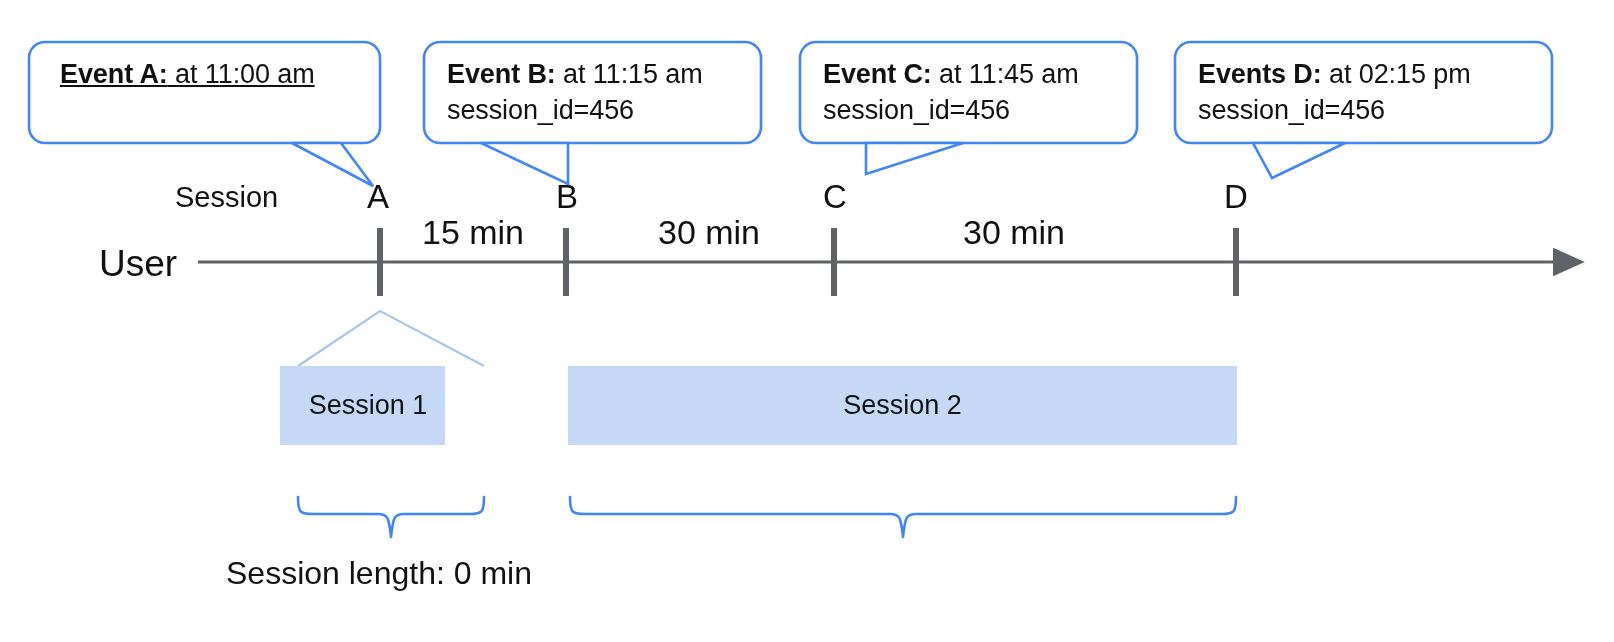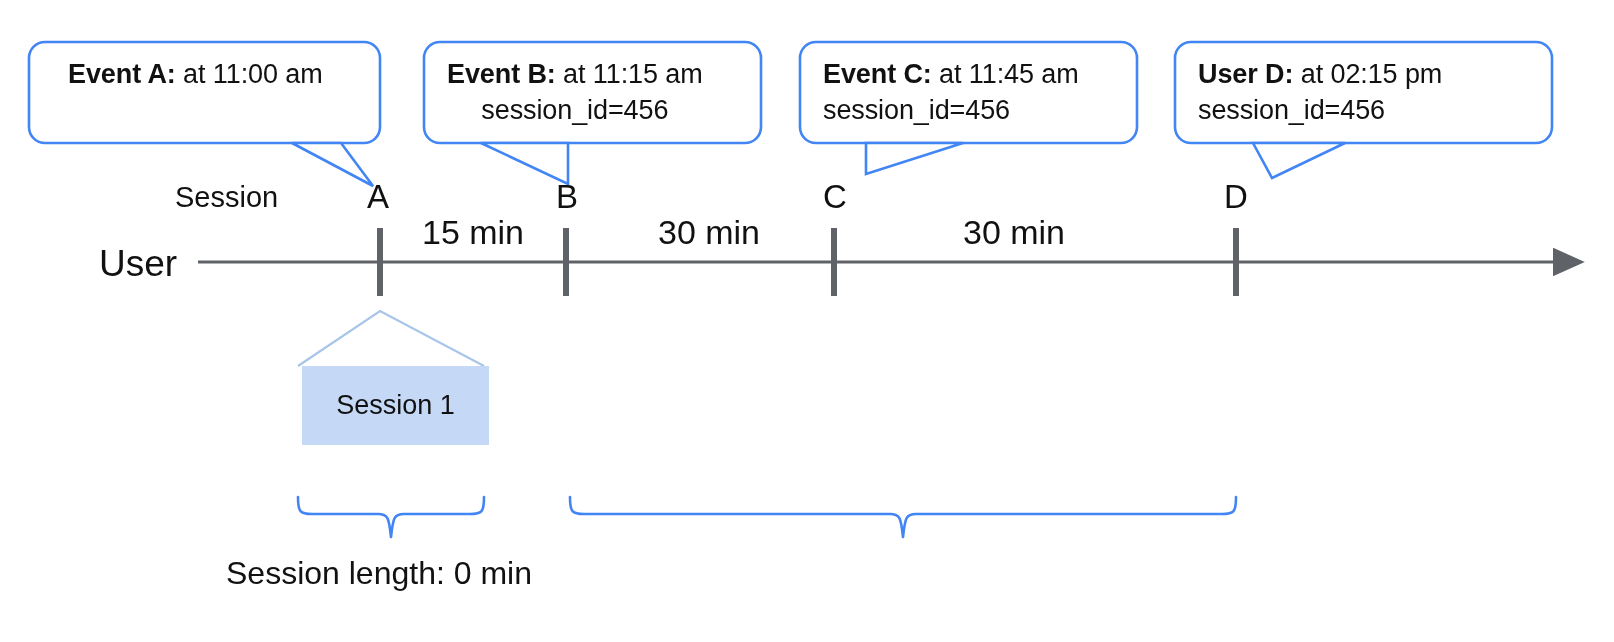--- a/index.html
+++ b/index.html
@@ -133,61 +133,64 @@
 
     <path d="M 570 497
              C 570 512, 572 514, 584 514
              L 890 514
              C 900 514, 901 518, 903 537
              C 905 518, 906 514, 916 514
              L 1222 514
              C 1234 514, 1236 512, 1236 497" fill="none" stroke="#4285f4" stroke-width="2.6" stroke-linecap="round" stroke-linejoin="round"></path>
   </svg>
 
-  <div class="callout-text" style="left:68px; top:56px;">
+  <div class="callout-text" style="left:60px; top:56px;text-decoration:underline;">
     <div>
       <span class="ev-label">Event A:</span><span> at 11:00 am</span>
     </div>
   </div>
 
-  <div class="callout-text" style="left:447px; top:56px;text-align:center;">
+  <div class="callout-text" style="left:447px; top:56px;">
     <div>
       <span class="ev-label">Event B:</span><span> at 11:15 am</span>
     </div>
     <div>session_id=456</div>
   </div>
 
   <div class="callout-text" style="left:823px; top:56px;">
     <div>
       <span class="ev-label">Event C:</span><span> at 11:45 am</span>
     </div>
     <div>session_id=456</div>
   </div>
 
   <div class="callout-text" style="left:1198px; top:56px;">
     <div>
-      <span class="ev-label">User D:</span><span> at 02:15 pm</span>
+      <span class="ev-label">Events D:</span><span> at 02:15 pm</span>
     </div>
     <div>session_id=456</div>
   </div>
 
   <div class="axis-row-label" style="left:175px; top:181px;">Session</div>
 
   <div class="axis-row-label big" style="left:99px; top:243px;">User</div>
 
   <div class="marker-letter" style="left:378px; top:178px;">A</div>
   <div class="marker-letter" style="left:567px; top:178px;">B</div>
   <div class="marker-letter" style="left:835px; top:178px;">C</div>
   <div class="marker-letter" style="left:1236px; top:178px;">D</div>
 
   <div class="gap-label" style="left:473px; top:213px;">15 min</div>
   <div class="gap-label" style="left:709px; top:213px;">30 min</div>
   <div class="gap-label" style="left:1014px; top:213px;">30 min</div>
 
-  <div class="session-bar" style="left:302px; top:366px; width:187px; height:79px;">
+  <div class="session-bar" style="left:280px; top:366px; width:154px; height:79px;padding-left:11px;">
     <span class="session-bar-label">Session 1</span>
   </div>
 
+  <div class="session-bar" style="left:568px; top:366px; width:669px; height:79px;">
+    <span class="session-bar-label">Session 2</span>
+  </div>
 
   <div class="length-caption" style="left:379px; top:555px;">Session length: 0 min</div>
 
 
 </div>
 
 </body></html>

